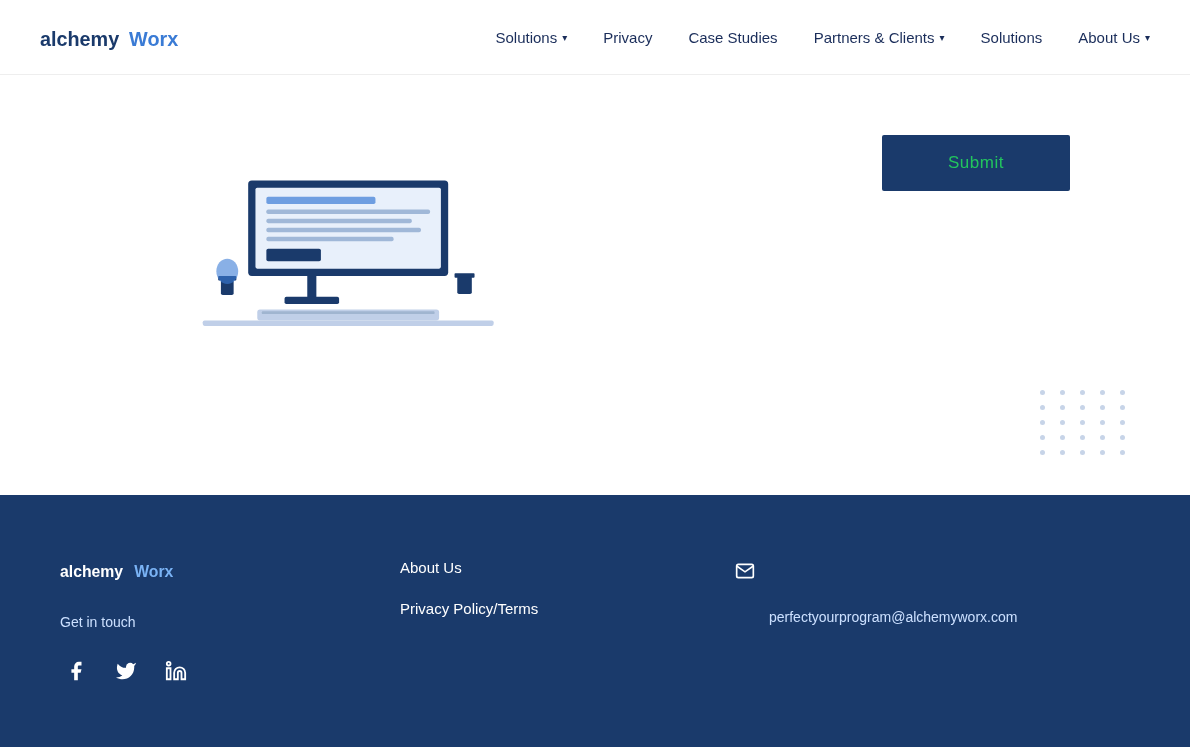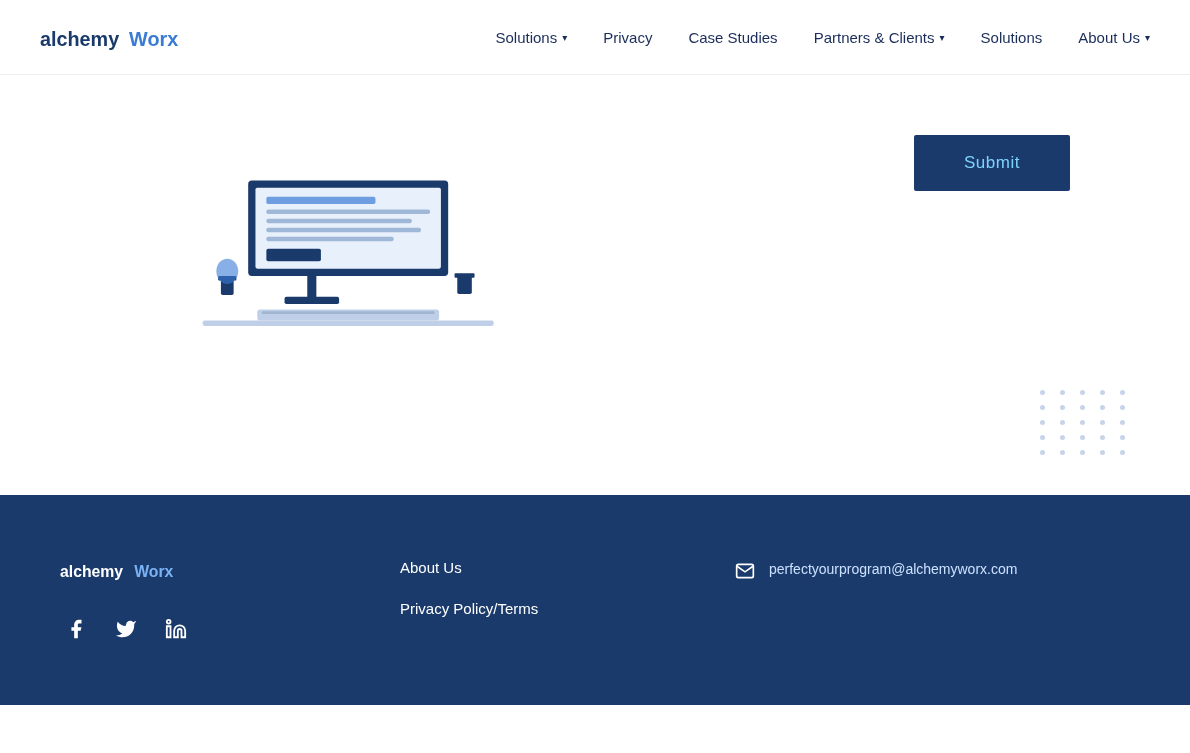--- a/index.html
+++ b/index.html
@@ -46,23 +46,23 @@
     }
 
     .form-area {
       flex: 1;
       display: flex; flex-direction: column; align-items: flex-end;
       padding-top: 20px;
     }
 
     .submit-btn {
       background: #1a3a6b;
-      color: #7dd3fc;
+      color: #22c55e;
       border: none;
-      width: 156px; height: 56px;
+      width: 188px; height: 56px;
       font-size: 17px;
       cursor: pointer;
       border-radius: 2px;
       letter-spacing: 0.5px;
     }
 
     .dot-pattern {
       position: absolute;
       bottom: 40px; right: 60px;
       display: grid;
@@ -111,21 +111,21 @@
 
     .footer-contact {
       flex: 1;
       display: flex; flex-direction: column; gap: 28px;
       padding-top: 4px;
     }
     .contact-row {
       display: flex; align-items: flex-start; gap: 14px;
     }
     .contact-icon { font-size: 18px; color: #fff; margin-top: 2px; }
-    .contact-text { font-size: 14px; color: #cce0ff; line-height: 1.5; }
+    .contact-text { font-size: 14px; color: #cce0ff; line-height: 1.5; margin-top: 48px; }
     .main-content { position: relative; }
 
   </style>
 </head>
 <body>
 
 <nav>
   <div class="nav-logo">
 
     <svg viewBox="0 0 200 40" xmlns="http://www.w3.org/2000/svg">
@@ -224,20 +224,23 @@
 
 <footer>
 
   <div class="footer-left">
     <div class="footer-logo">
       <svg viewBox="0 0 200 38" xmlns="http://www.w3.org/2000/svg">
         <text x="0" y="28" font-family="Arial" font-weight="bold" font-size="20" fill="#fff">alchemy</text>
         <text x="94" y="28" font-family="Arial" font-weight="bold" font-size="20" fill="#7ab3f5">Worx</text>
       </svg>
     </div>
+    <div>
+      <span class="get-in-touch">Get in touch</span>
+    </div>
     <div class="social-icons">
 
       <span class="social-icon">
         <svg viewBox="0 0 24 24" width="22" height="22" fill="white">
           <path d="M18 2h-3a5 5 0 00-5 5v3H7v4h3v8h4v-8h3l1-4h-4V7a1 1 0 011-1h3z"></path>
         </svg>
       </span>
 
       <span class="social-icon">
         <svg viewBox="0 0 24 24" width="22" height="22" fill="white">

